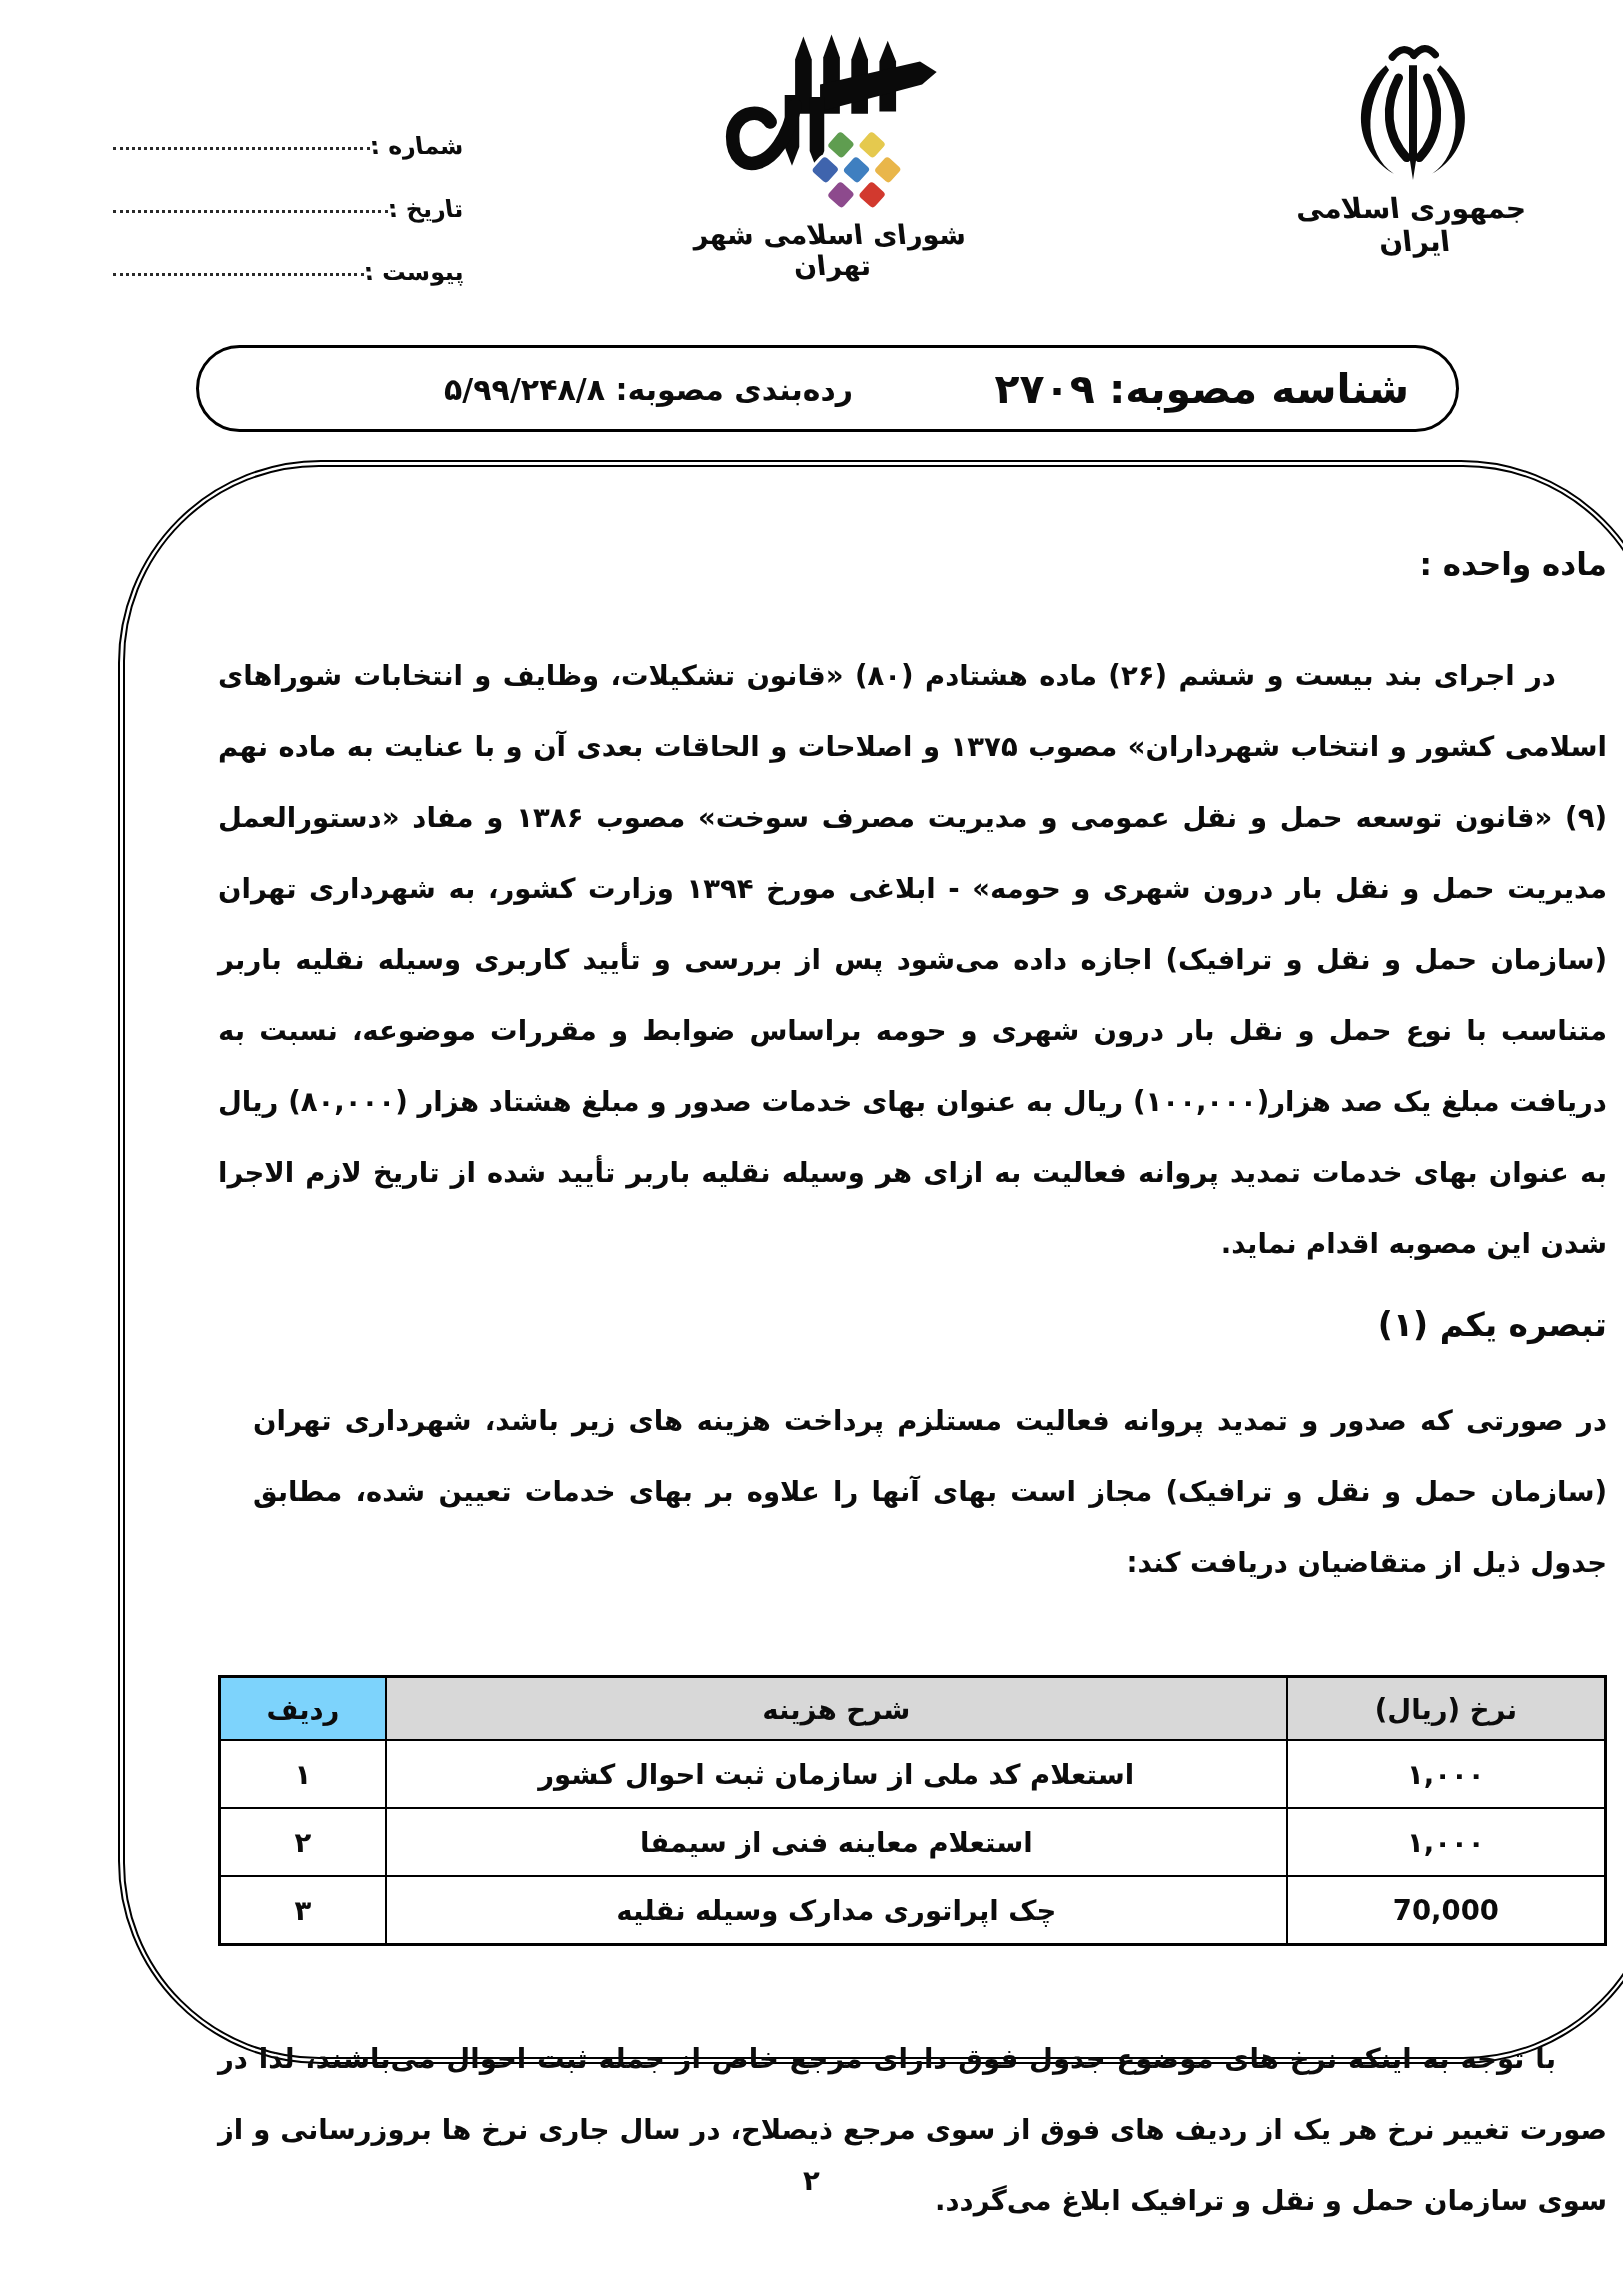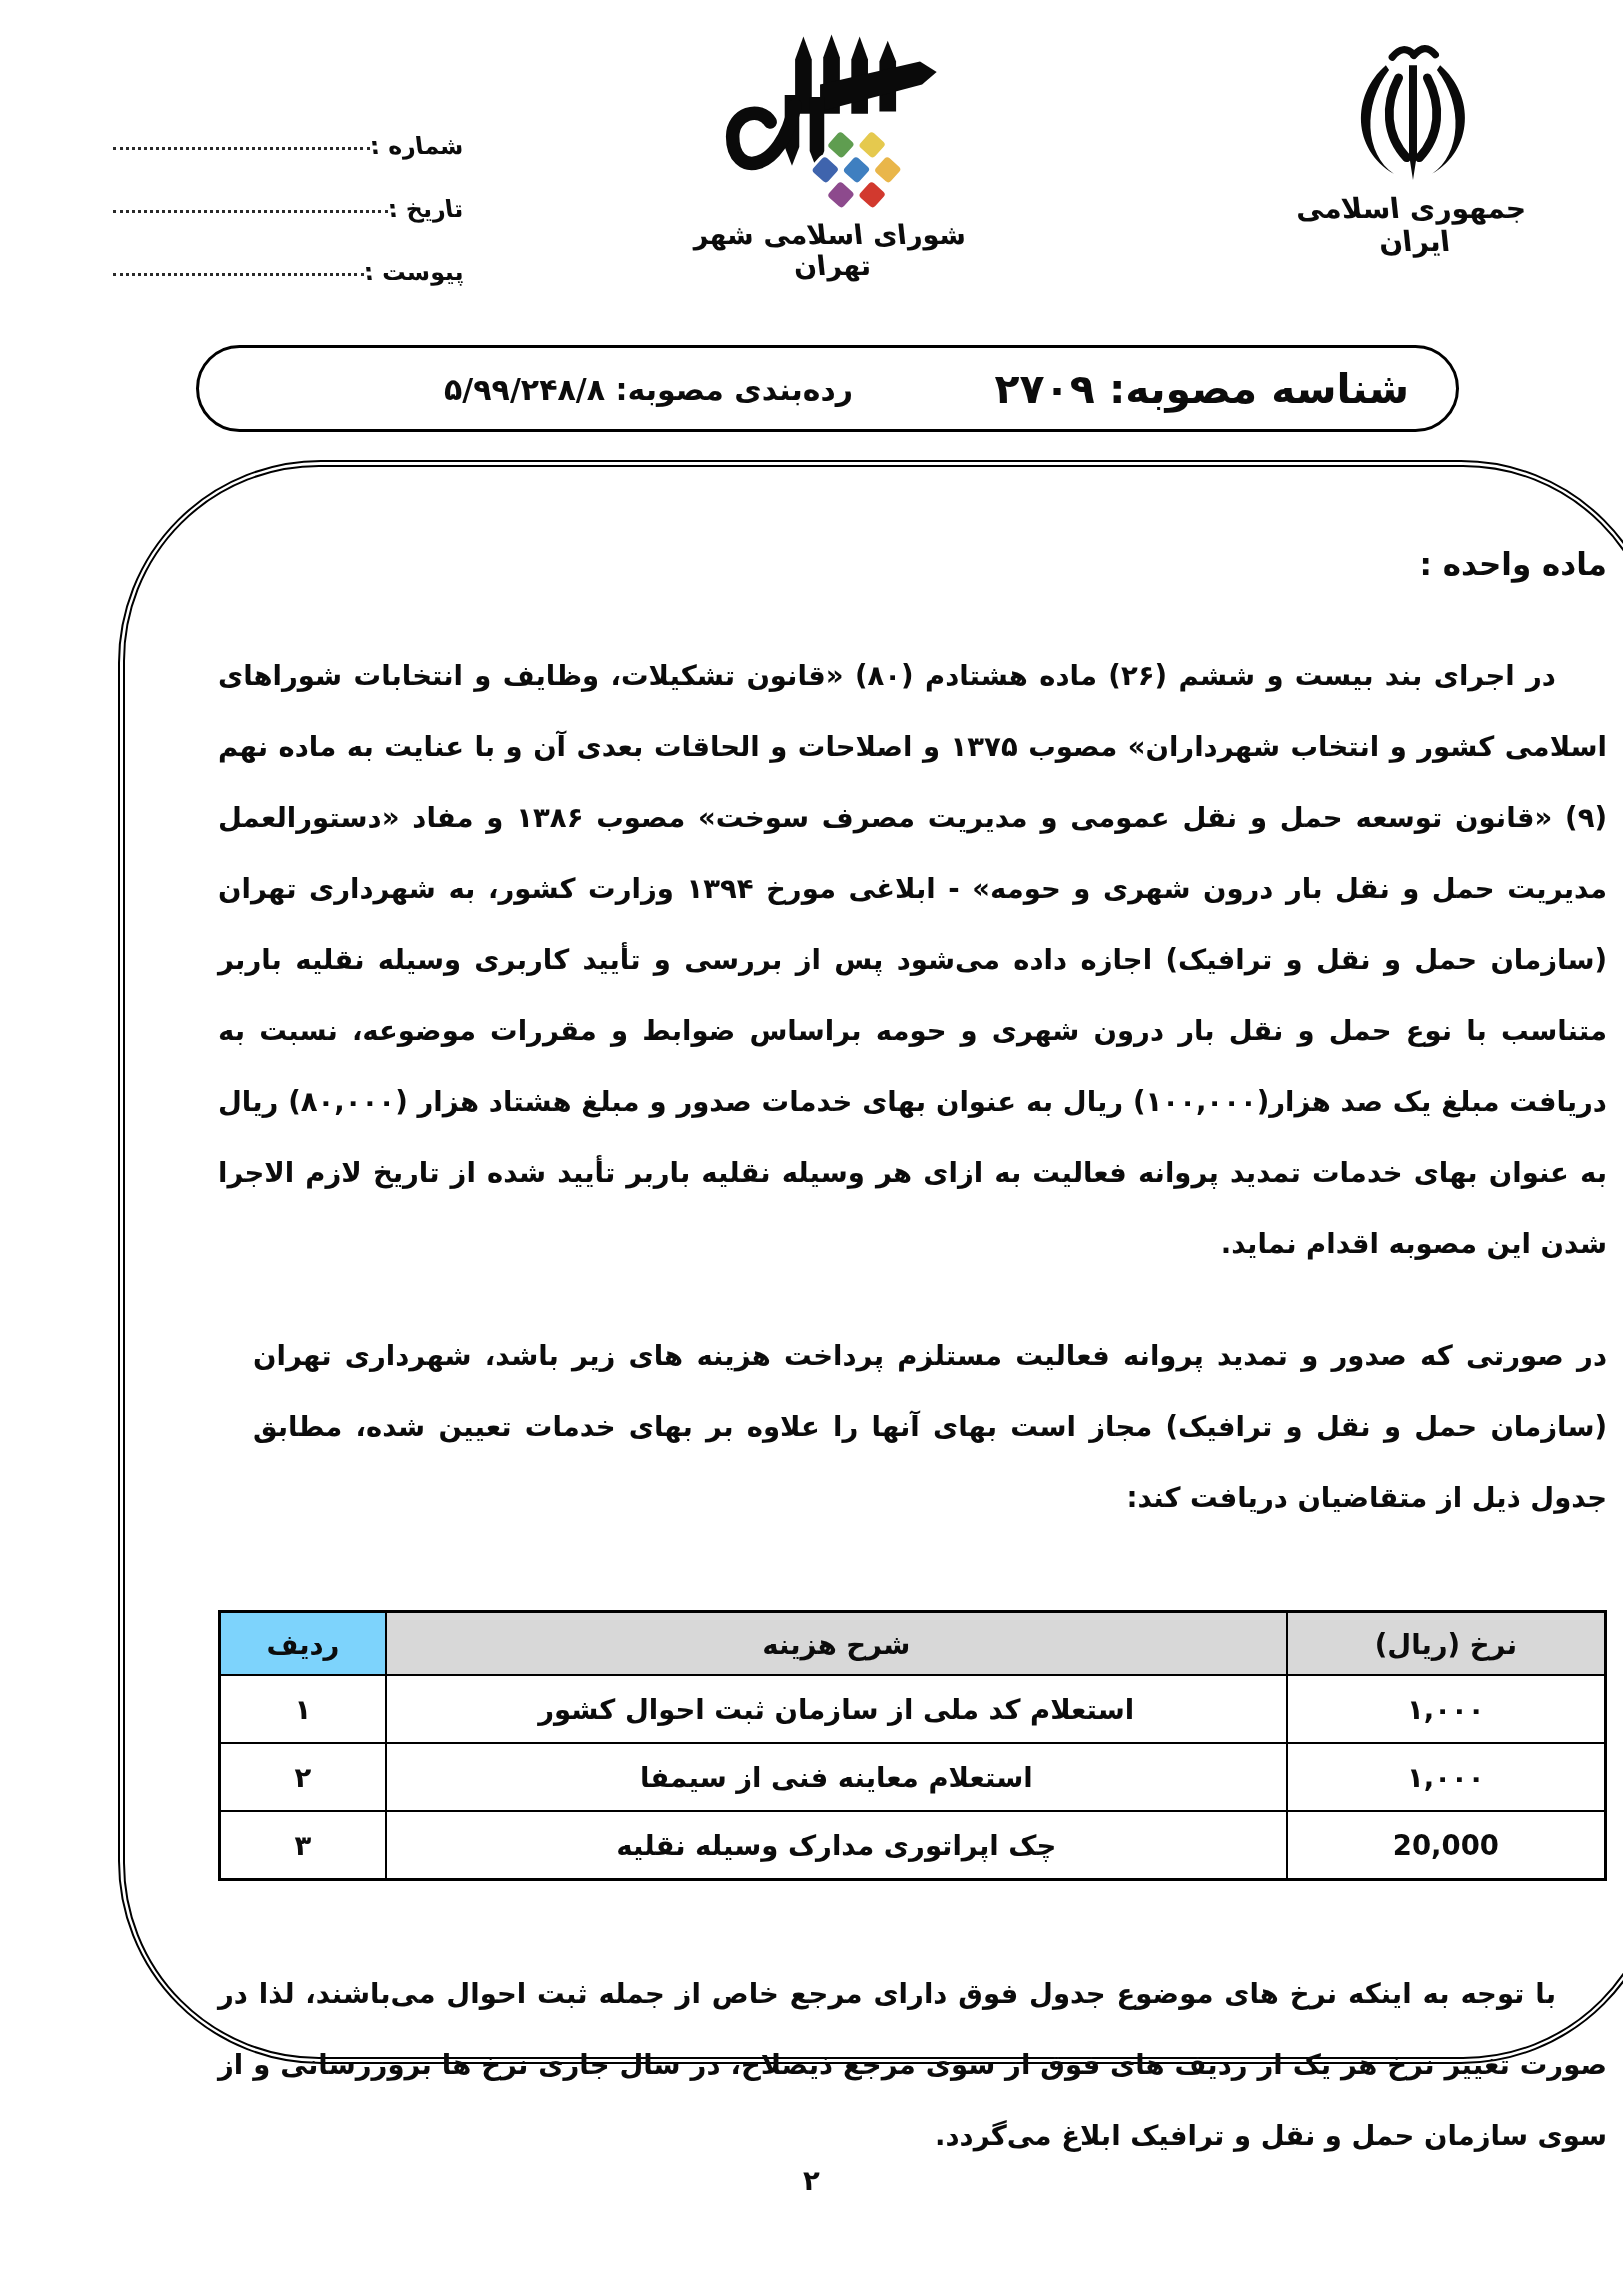--- a/index.html
+++ b/index.html
@@ -125,20 +125,21 @@
 
 <div class="id-bar">
   <span class="res">شناسه مصوبه: ۲۷۰۹</span>
   <span class="cls">رده‌بندی مصوبه: ۵/۹۹/۲۴۸/۸</span>
 </div>
 
 <div class="main-box">
   <div class="box-inner">
     <div class="article-heading">ماده واحده :</div>
     <div class="para p1 indent">در اجرای بند بیست و ششم (۲۶) ماده هشتادم (۸۰) «قانون تشکیلات، وظایف و انتخابات شوراهای اسلامی کشور و انتخاب شهرداران» مصوب ۱۳۷۵ و اصلاحات و الحاقات بعدی آن و با عنایت به ماده نهم (۹) «قانون توسعه حمل و نقل عمومی و مدیریت مصرف سوخت» مصوب ۱۳۸۶ و مفاد «دستورالعمل مدیریت حمل و نقل بار درون شهری و حومه» - ابلاغی مورخ ۱۳۹۴ وزارت کشور، به شهرداری تهران (سازمان حمل و نقل و ترافیک) اجازه داده می‌شود پس از بررسی و تأیید کاربری وسیله نقلیه باربر متناسب با نوع حمل و نقل بار درون شهری و حومه براساس ضوابط و مقررات موضوعه، نسبت به دریافت مبلغ یک صد هزار(۱۰۰,۰۰۰) ریال به عنوان بهای خدمات صدور و مبلغ هشتاد هزار (۸۰,۰۰۰) ریال به عنوان بهای خدمات تمدید پروانه فعالیت به ازای هر وسیله نقلیه باربر تأیید شده از تاریخ لازم الاجرا شدن این مصوبه اقدام نماید.</div>
+    <div class="note-heading">تبصره یکم (۱)</div>
     <div class="para p2">در صورتی  که صدور و تمدید پروانه فعالیت مستلزم پرداخت هزینه های زیر باشد، شهرداری تهران (سازمان حمل و نقل و ترافیک) مجاز است بهای آنها را علاوه بر بهای خدمات تعیین شده، مطابق جدول ذیل از متقاضیان دریافت کند:</div>
 
     <table class="fee">
       <colgroup>
         <col class="col-rate">
           <col class="col-desc">
           <col class="col-row">
       </colgroup>
       <thead>
         <tr>
@@ -152,21 +153,21 @@
           <td>۱,۰۰۰</td>
           <td>استعلام کد ملی از سازمان ثبت احوال کشور</td>
           <td>۱</td>
         </tr>
         <tr>
           <td>۱,۰۰۰</td>
           <td>استعلام معاینه فنی از سیمفا</td>
           <td>۲</td>
         </tr>
         <tr>
-          <td>20,000</td>
+          <td>70,000</td>
           <td>چک اپراتوری مدارک وسیله نقلیه</td>
           <td>۳</td>
         </tr>
       </tbody>
     </table>
 
     <div class="para p3 indent">با توجه به اینکه نرخ های  موضوع جدول فوق دارای مرجع خاص از جمله ثبت احوال می‌باشند، لذا در صورت تغییر نرخ هر یک از ردیف های فوق از سوی مرجع ذیصلاح، در سال جاری نرخ ها بروزرسانی و از سوی سازمان حمل و نقل و ترافیک ابلاغ می‌گردد.</div>
   </div>
 </div>
 

